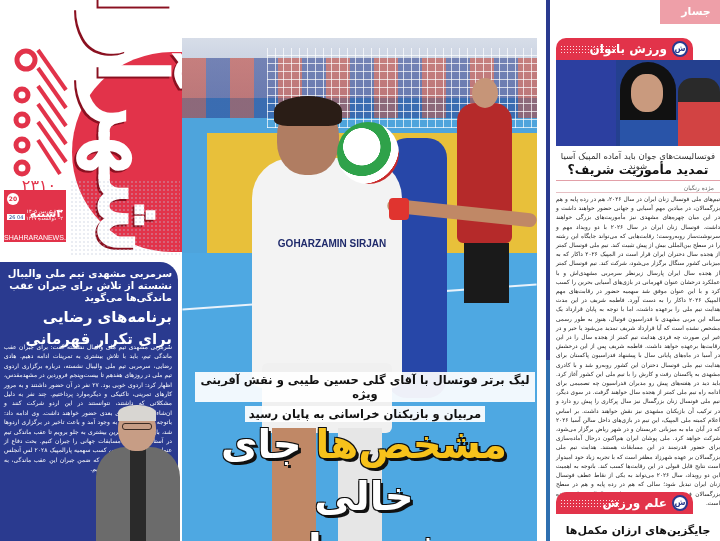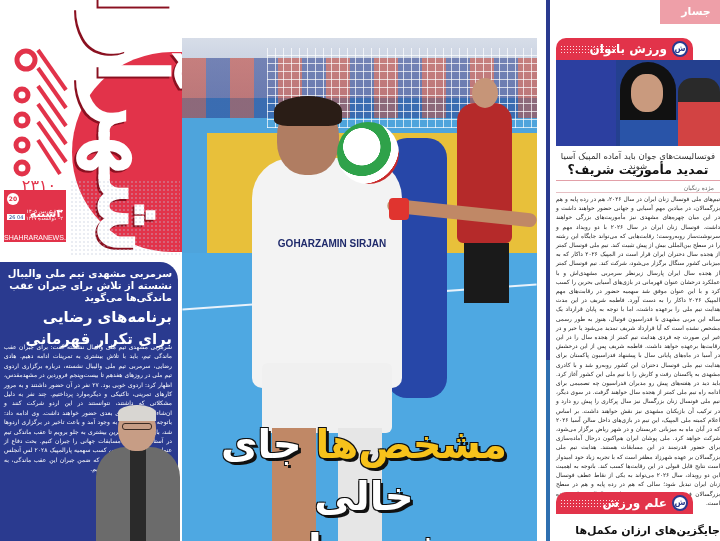--- a/index.html
+++ b/index.html
@@ -81,21 +81,21 @@
   .women-photo .jersey { position: absolute; left: 64px; top: 60px; width: 64px; height: 26px; background: #2954a8; }
   .women-photo .others { position: absolute; left: 122px; top: 18px; width: 42px; height: 68px; background: linear-gradient(180deg,#2a2a2a 0 35%,#d24343 35%); border-radius: 14px 14px 0 0; }
 
   .r-kicker { position: absolute; left: 556px; top: 151px; width: 164px; text-align: center; font-size: 8.5px; color: #333; }
   .r-title { position: absolute; left: 556px; top: 162px; width: 164px; text-align: center; font-size: 12.5px; font-weight: bold; color: #111; }
   .r-rule { position: absolute; left: 556px; top: 180px; width: 164px; height: 1px; background: #e2a0a8; }
   .r-byline { position: absolute; right: 6px; top: 184px; font-size: 6px; color: #666; }
   .r-rule2 { position: absolute; left: 556px; top: 192px; width: 164px; height: 1px; background: #e7c0c4; }
   .r-body { position: absolute; left: 556px; top: 195px; width: 164px; font-size: 5.8px; line-height: 9.2px; color: #222; text-align: justify; }
   .r-body p { margin: 0; }
-  .r2-title { position: absolute; left: 556px; top: 524px; width: 164px; text-align: right; font-size: 11px; font-weight: bold; color: #111; }
+  .r2-title { position: absolute; left: 556px; top: 524px; width: 164px; text-align: center; font-size: 11px; font-weight: bold; color: #111; }
 </style>
 </head>
 <body>
 
 <div class="masthead">
   <div class="logo-circle"></div>
   <div class="logo-word">شهرآرا</div>
   <div class="logo-stripes">
     <svg viewBox="0 0 62 140">
       <g fill="none" stroke="#e2334a" stroke-width="5">
@@ -158,21 +158,22 @@
   <div class="band"></div>
   <div class="player-head"></div>
   <div class="hair"></div>
   <div class="ball"></div>
   <div class="jersey-text">GOHARZAMIN SIRJAN</div>
   <div class="shorts"></div>
   <div class="legs"></div>
 </div>
 
 <div class="subhead">
-  <br>
+  <span>لیگ برتر فوتسال با آقای گلی حسین طیبی و نقش آفرینی ویژه</span><br>
+  <span>مربیان و بازیکنان خراسانی به پایان رسید</span>
 </div>
 <div class="headline">
   <span class="hl">مشخص‌ها</span>
   <span>جای خالی</span><br>
   <span>مشهد را پر کردند!</span>
 </div>
 
 <div class="center-divider">
     <div class="lower"></div>
   </div>

